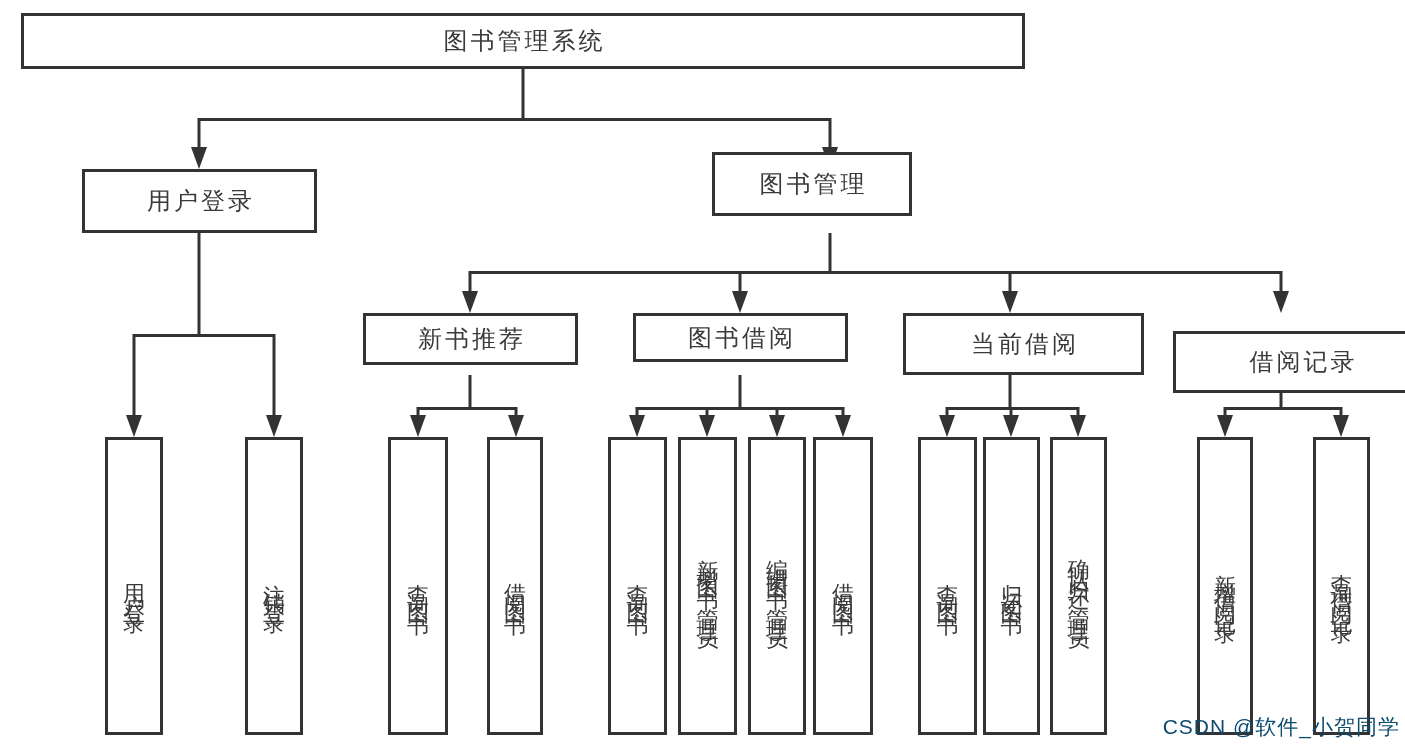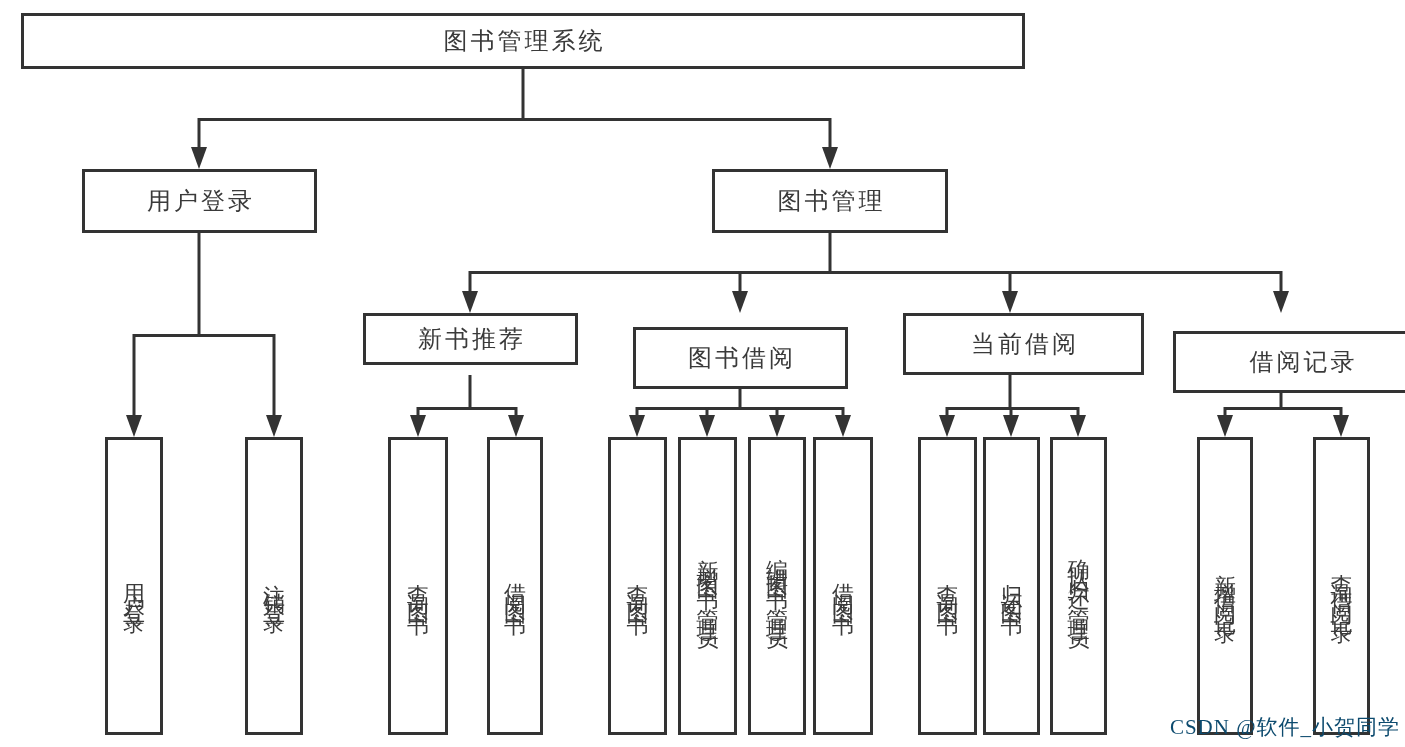--- a/index.html
+++ b/index.html
@@ -2,21 +2,21 @@
 <html><head>
 <meta charset="utf-8">
 <style>
   html, body { margin: 0; padding: 0; background: #ffffff; }
   .canvas {
     position: relative;
     width: 1405px;
     height: 747px;
     overflow: hidden;
     background: #ffffff;
-    font-family: Liberation Serif, serif;
+    font-family: Liberation Sans, sans-serif;
   }
   .connectors {
     position: absolute;
     left: 0; top: 0;
     width: 1405px; height: 747px;
   }
   .node {
     position: absolute;
     box-sizing: border-box;
     border: 3px solid #333333;
@@ -122,28 +122,28 @@
     </g>
   </svg>
 
   <div class="node" style="left:21px;top:13px;width:1004px;height:56px">
     <span class="label-h">图书管理系统</span>
   </div>
 
   <div class="node" style="left:82px;top:169px;width:235px;height:64px">
     <span class="label-h">用户登录</span>
   </div>
-  <div class="node" style="left:712px;top:169px;width:236px;height:64px">
+  <div class="node" style="left:712px;top:152px;width:200px;height:64px">
     <span class="label-h">图书管理</span>
   </div>
 
   <div class="node" style="left:363px;top:313px;width:215px;height:52px">
     <span class="label-h">新书推荐</span>
   </div>
-  <div class="node" style="left:633px;top:327px;width:215px;height:62px">
+  <div class="node" style="left:633px;top:313px;width:215px;height:49px">
     <span class="label-h">图书借阅</span>
   </div>
   <div class="node" style="left:903px;top:313px;width:241px;height:62px">
     <span class="label-h">当前借阅</span>
   </div>
   <div class="node" style="left:1173px;top:331px;width:258px;height:62px">
     <span class="label-h">借阅记录</span>
   </div>
 
   <div class="node" style="left:105px;top:437px;width:58px;height:298px">

